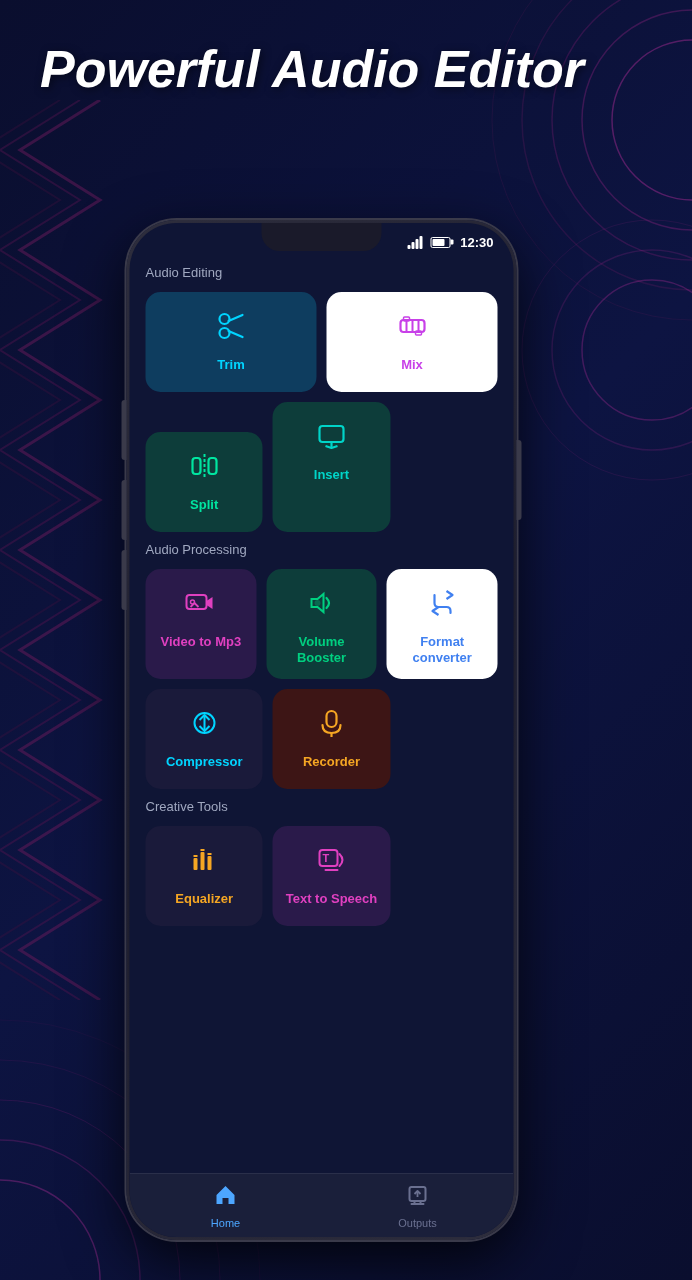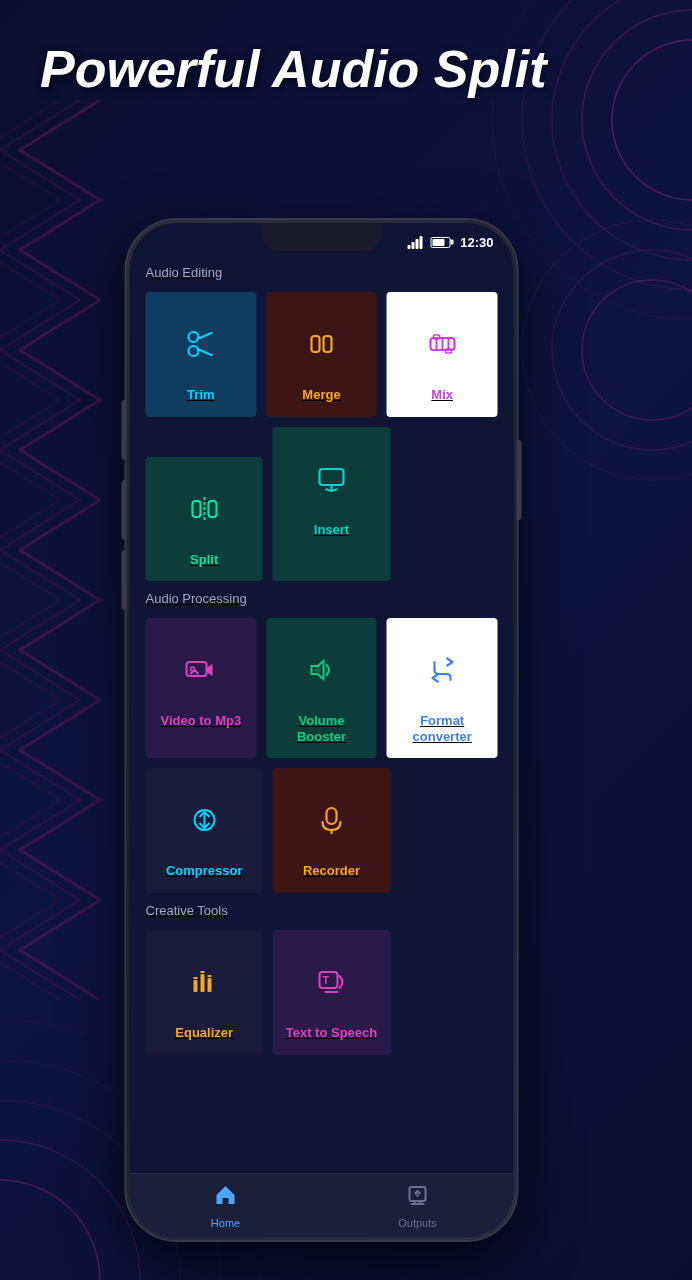--- a/index.html
+++ b/index.html
@@ -213,45 +213,44 @@
       color: white;
       font-size: 20px;
       font-weight: 700;
     }
 
     
     .scroll-content {
       padding: 0 16px;
       overflow-y: auto;
       height: calc(100% - 70px - 60px);
-      text-decoration: underline;
     }
 
     .section-label {
       color: #a0a8c0;
       font-size: 13px;
       font-weight: 500;
       margin-bottom: 12px;
       margin-top: 4px;
     }
 
     .grid-row {
       display: flex;
       gap: 10px;
       margin-bottom: 10px;
     }
 
     .grid-item {
       flex: 1;
-      border-radius: 4px;
-      padding: 36px 10px 14px;
+      border-radius: 15px;
+      padding: 18px 10px 14px;
       display: flex;
       flex-direction: column;
       align-items: center;
-      gap: 22px;
+      gap: 10px;
       cursor: pointer;
       min-height: 100px;
     }
 
     .grid-item-icon {
       font-size: 28px;
       line-height: 1;
     }
 
     .grid-item-label {
@@ -408,21 +407,21 @@
 
   <svg class="deco-bottom" width="280" height="400" viewBox="0 0 280 400">
     <circle cx="0" cy="400" r="100" fill="none" stroke="#c030a0" stroke-width="1.5" opacity="0.35"></circle>
     <circle cx="0" cy="400" r="140" fill="none" stroke="#b02890" stroke-width="1.5" opacity="0.25"></circle>
     <circle cx="0" cy="400" r="180" fill="none" stroke="#a02080" stroke-width="1" opacity="0.2"></circle>
     <circle cx="0" cy="400" r="220" fill="none" stroke="#901870" stroke-width="1" opacity="0.15"></circle>
     <circle cx="0" cy="400" r="260" fill="none" stroke="#801860" stroke-width="1" opacity="0.1"></circle>
   </svg>
 
   <div class="header-title">
-    <h1>Powerful Audio Split</h1>
+    <h1>Powerful Audio Editor</h1>
   </div>
 
   <div class="phone-container">
     <div class="phone-outer">
       <div class="phone-inner">
 
         <div class="notch"></div>
 
         <div class="status-bar">
           <div class="status-icons">
@@ -454,29 +453,20 @@
                     <svg width="32" height="32" viewBox="0 0 32 32" fill="none">
                       <circle cx="9" cy="9" r="5" stroke="#00d4ff" stroke-width="2.2" fill="none"></circle>
                       <circle cx="9" cy="23" r="5" stroke="#00d4ff" stroke-width="2.2" fill="none"></circle>
                       <line x1="13" y1="11" x2="27" y2="5" stroke="#00d4ff" stroke-width="2.2" stroke-linecap="round"></line>
                       <line x1="13" y1="21" x2="27" y2="27" stroke="#00d4ff" stroke-width="2.2" stroke-linecap="round"></line>
                     </svg>
                   </div>
                   <span class="grid-item-label">Trim</span>
                 </div>
 
-                <div class="grid-item item-merge">
-                  <div class="grid-item-icon">
-                    <svg width="32" height="32" viewBox="0 0 32 32" fill="none">
-                      <rect x="6" y="8" width="8" height="16" rx="3" stroke="#f5a623" stroke-width="2.2" fill="none"></rect>
-                      <rect x="18" y="8" width="8" height="16" rx="3" stroke="#f5a623" stroke-width="2.2" fill="none"></rect>
-                    </svg>
-                  </div>
-                  <span class="grid-item-label">Merge</span>
-                </div>
 
                 <div class="grid-item item-mix">
                   <div class="grid-item-icon">
                     <svg width="32" height="32" viewBox="0 0 32 32" fill="none">
                       <rect x="4" y="10" width="24" height="12" rx="3" stroke="#c840e8" stroke-width="2.2" fill="none"></rect>
                       <line x1="10" y1="10" x2="10" y2="22" stroke="#c840e8" stroke-width="2"></line>
                       <line x1="16" y1="10" x2="16" y2="22" stroke="#c840e8" stroke-width="2"></line>
                       <line x1="22" y1="10" x2="22" y2="22" stroke="#c840e8" stroke-width="2"></line>
                       <rect x="7" y="7" width="6" height="4" rx="1" stroke="#c840e8" stroke-width="1.5" fill="none"></rect>
                       <rect x="19" y="21" width="6" height="4" rx="1" stroke="#c840e8" stroke-width="1.5" fill="none"></rect>

